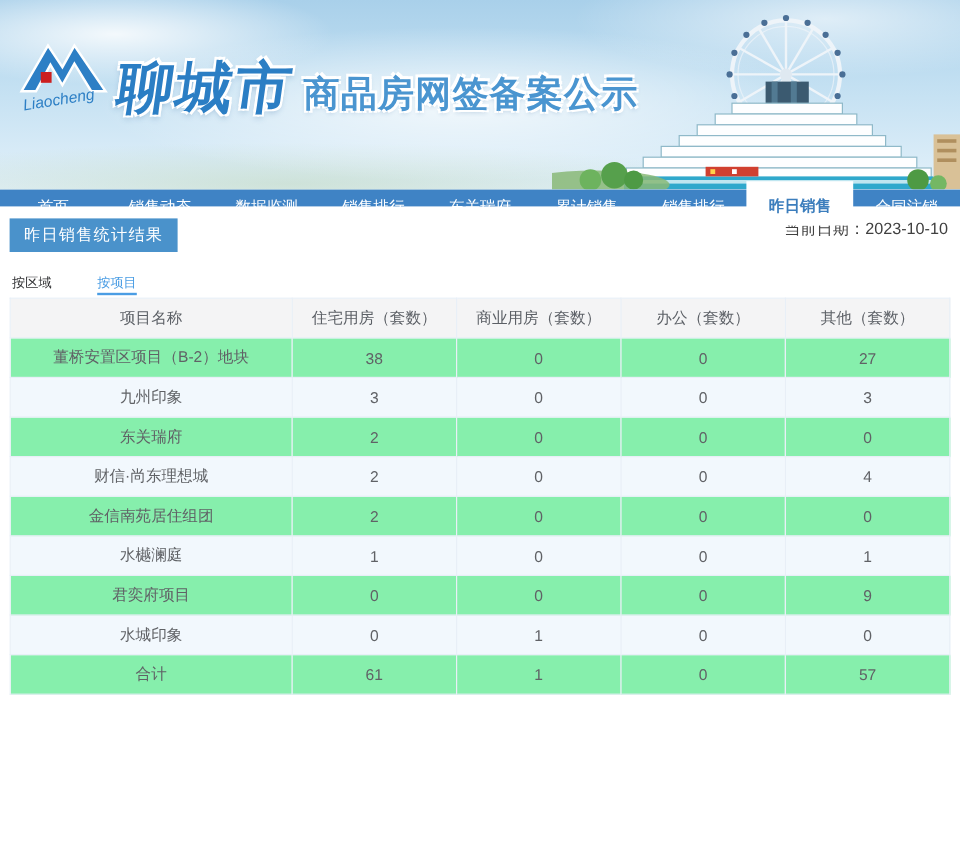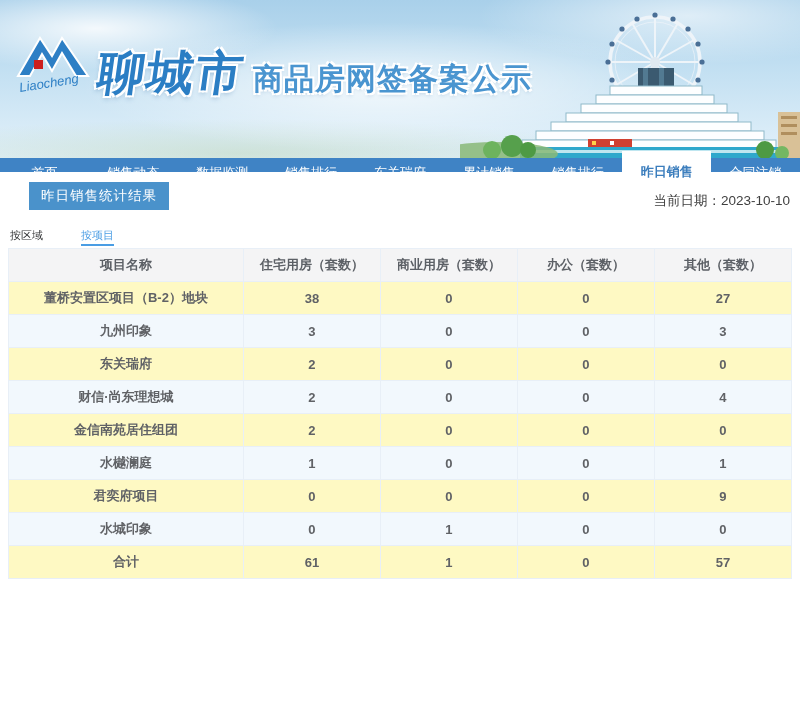--- a/index.html
+++ b/index.html
@@ -33,37 +33,37 @@
   
   .nav{display:flex;width:800px;height:14px;background:#3f83c5;position:relative;z-index:4;}
   .nav-item{
     flex:1 1 0;text-align:center;line-height:30px;font-size:13px;color:#fff;cursor:pointer;
   }
   .nav-item.active{
     background:#fff;color:#3c7ebd;margin-top:-7px;height:37px;line-height:42px;font-weight:bold;
   }
   
   .main{padding:0 8px;}
-  .page-head{display:flex;justify-content:space-between;align-items:flex-end;padding:10px 0 0 0;margin-left:21px;}
+  .page-head{display:flex;justify-content:space-between;align-items:flex-start;padding:10px 0 0 0;}
   .section-title{
     background:#4a92cb;color:#fff;font-size:13.5px;line-height:28px;padding:0 12px;letter-spacing:1px;
   }
   .current-date{font-size:13.5px;color:#404040;padding-right:2px;}
   
   .tabs{display:flex;gap:38px;padding:18px 2px 0 2px;height:36px;box-sizing:border-box;}
   .tab{font-size:11px;color:#303133;cursor:pointer;padding-bottom:9px;border-bottom:2px solid transparent;}
   .tab.active{color:#4a9de4;border-bottom-color:#4a9de4;}
   
   table{width:784px;border-collapse:collapse;table-layout:fixed;margin-top:2px;}
   th,td{
-    border:1px solid #e8eff7;text-align:center;font-weight:bold;
+    border:1px solid #e8eff7;text-align:center;font-weight:normal;
     font-size:13px;height:33px;padding:0 4px;box-sizing:border-box;
   }
   th{background:#f4f4f5;color:#5c6066;}
-  td{color:#606266;background:#fef9c3;}
+  td{color:#606266;background:#86efac;}
   tbody tr:nth-child(even) td{background:#f2f8fd;}
   col.c-name{width:30%;}
   col.c-num{width:17.5%;}
 </style>
 </head>
 <body>
 
 <div class="header">
 
   <svg class="header-art" viewBox="0 0 340 158">

